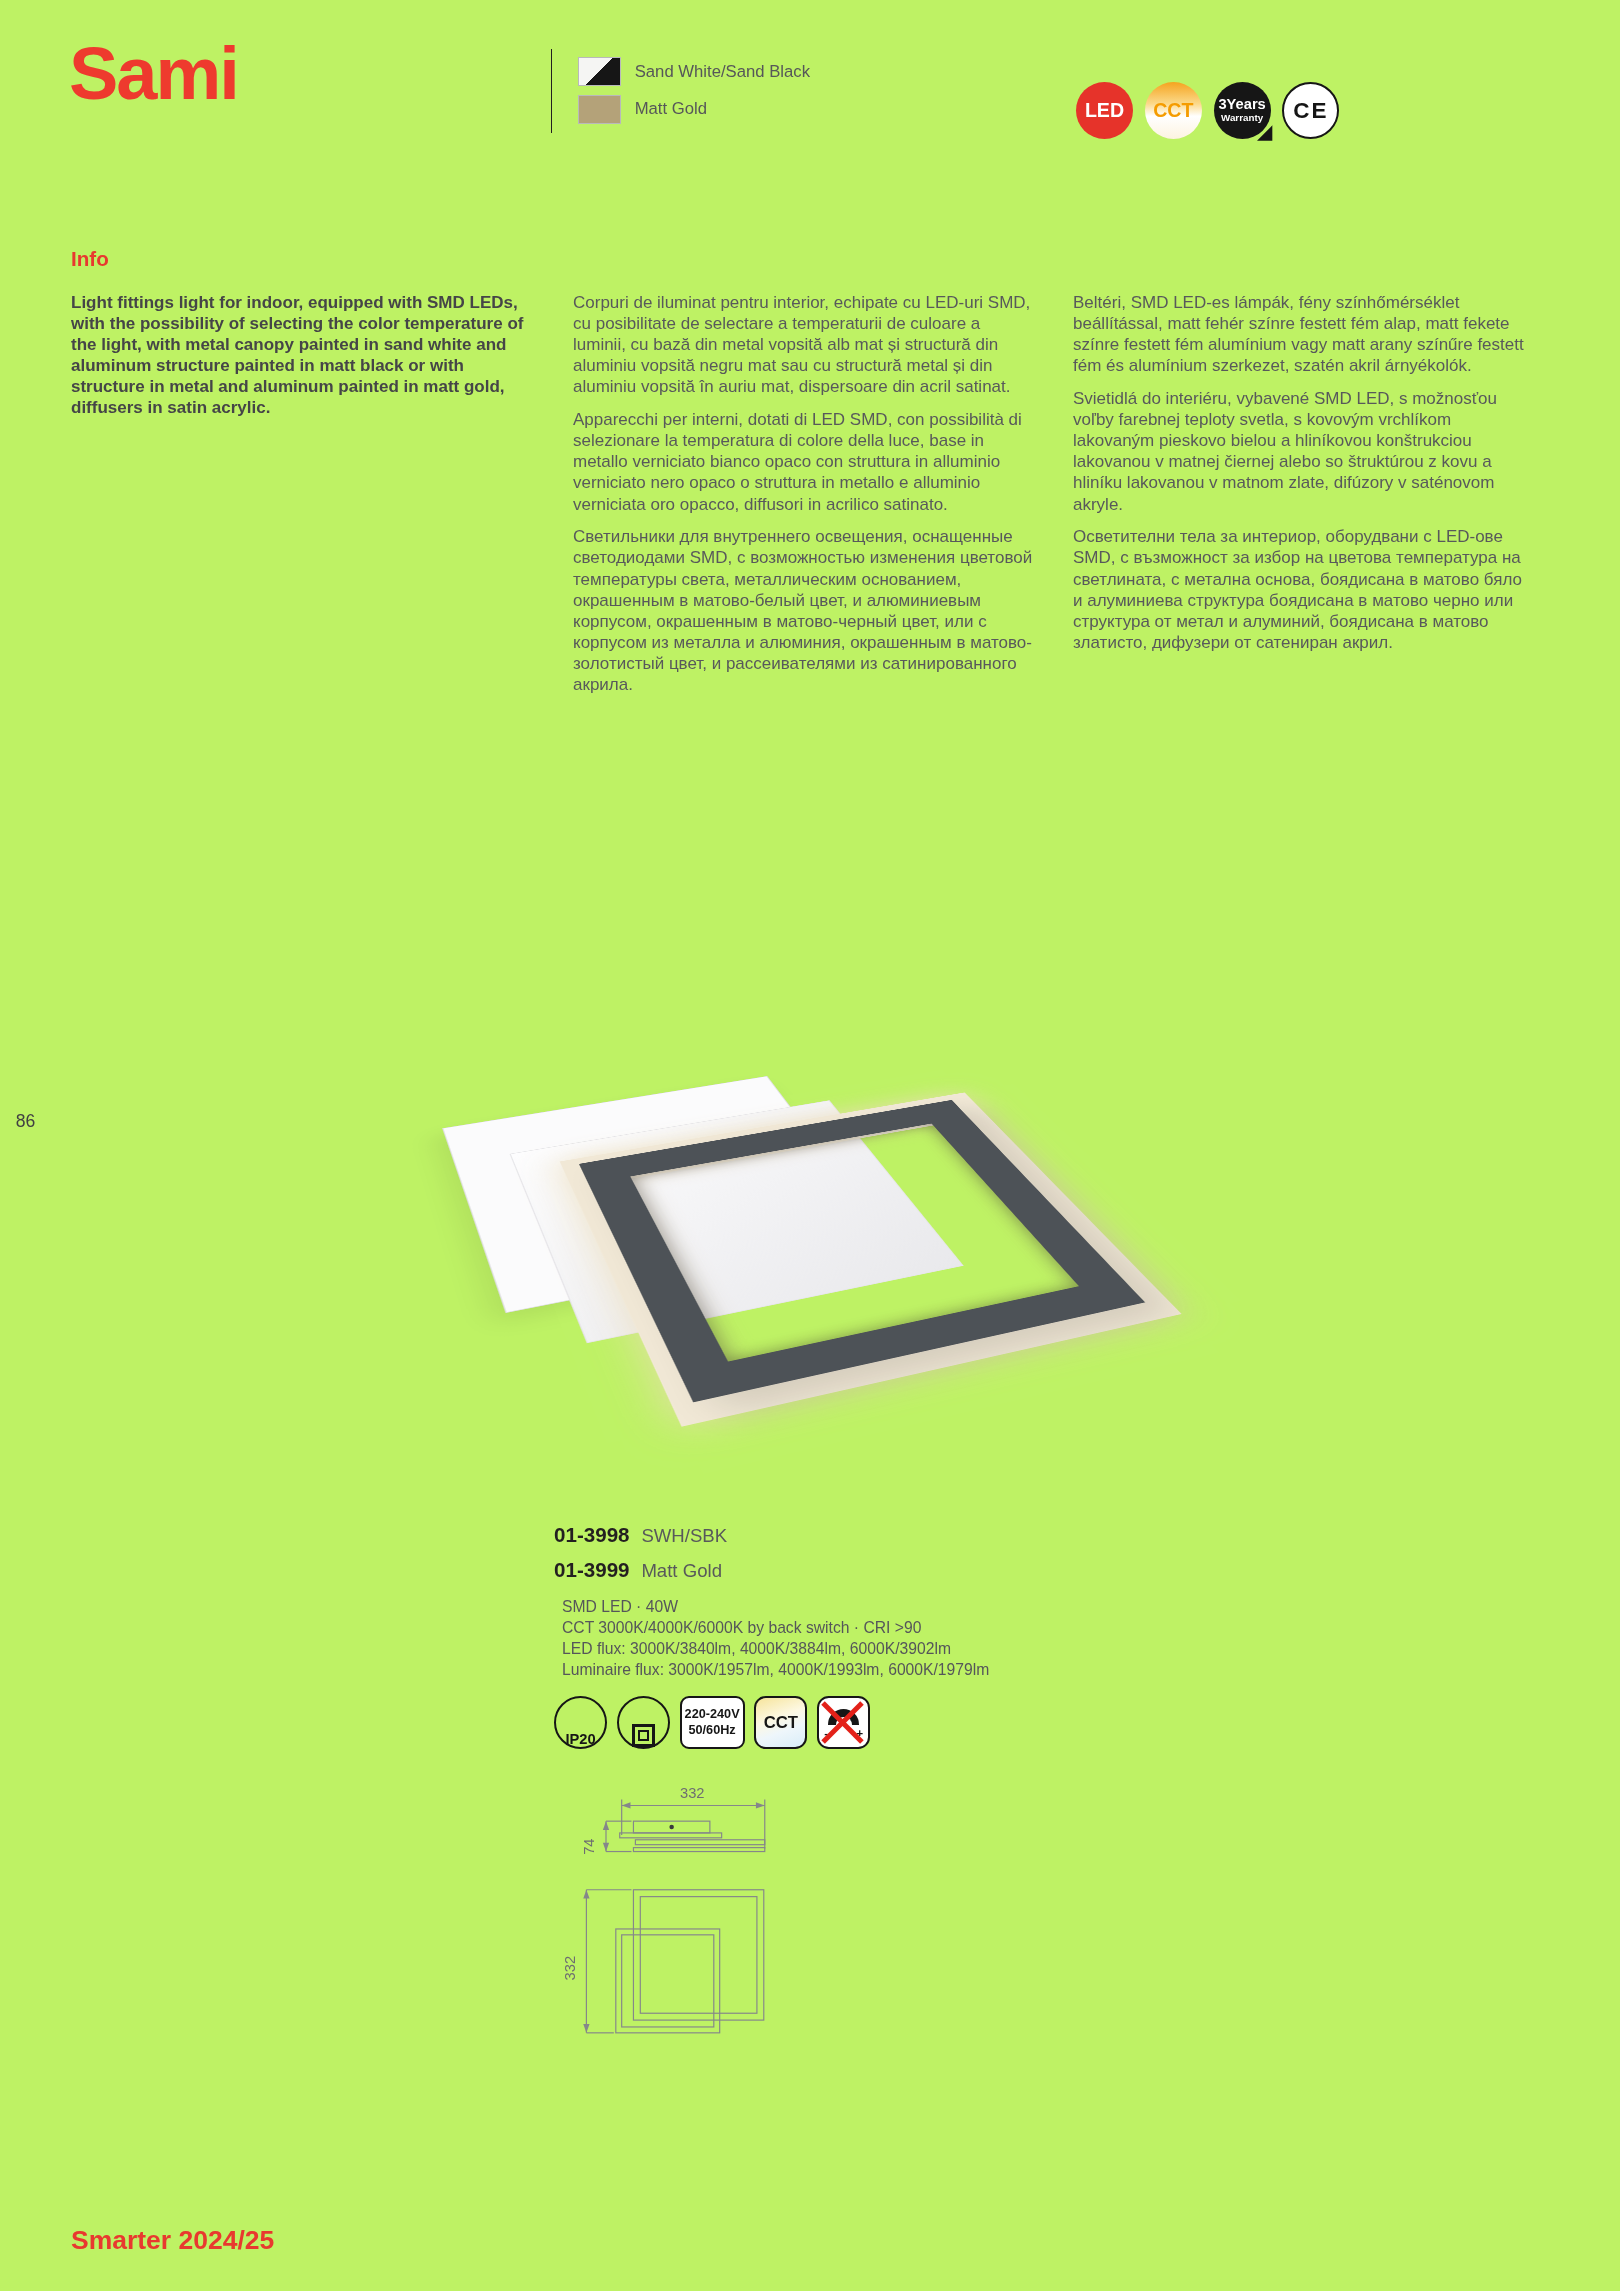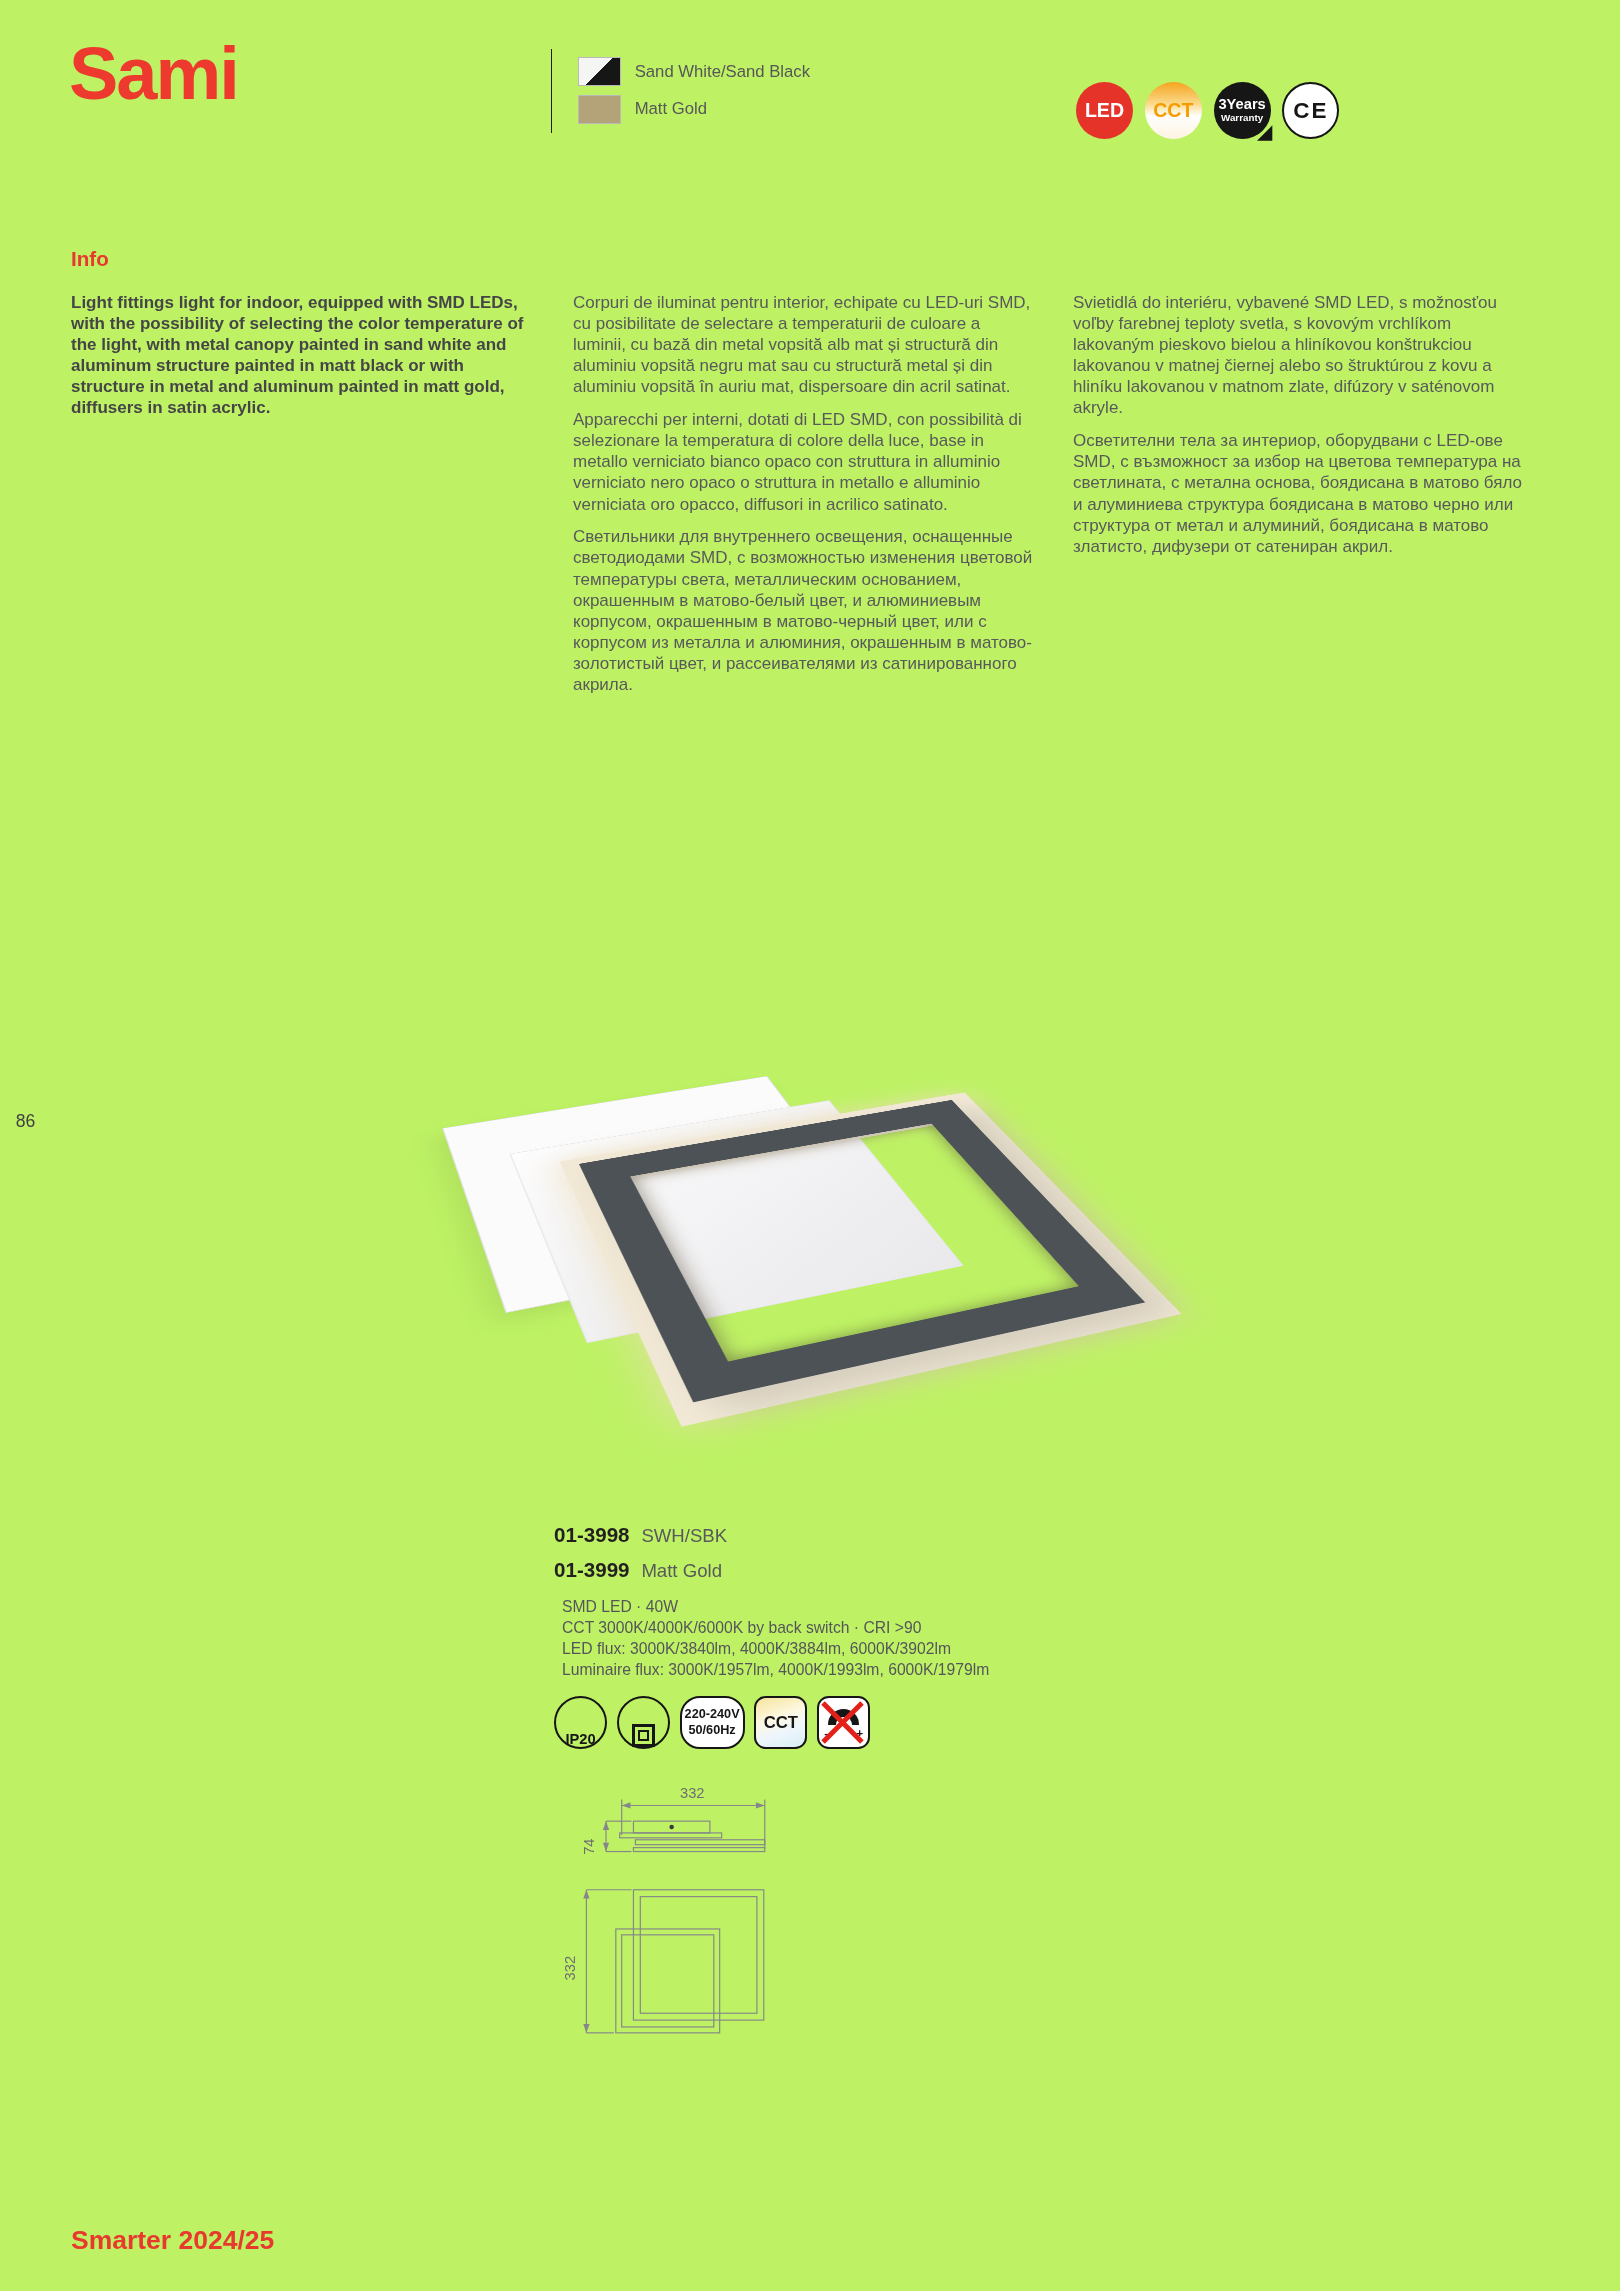--- a/index.html
+++ b/index.html
@@ -64,21 +64,21 @@
   .spec-line{font-size:15.7px;line-height:1.33;color:#55565a;}
 
   
   .cert-row{position:absolute;left:554px;top:1696px;display:flex;gap:9.8px;align-items:center;}
   .cert{box-sizing:border-box;display:flex;align-items:center;justify-content:center;
         flex-direction:column;font-weight:bold;color:#161616;}
   .cert.circle{width:53px;height:53px;border:2.9px solid #161616;border-radius:50%;justify-content:flex-end;}
   .cert.ip20{font-size:14.7px;}
   .sq-outer{width:23.5px;height:23.5px;border:3.4px solid #161616;display:flex;align-items:center;justify-content:center;box-sizing:border-box;}
   .sq-inner{width:10.8px;height:10.8px;border:2.9px solid #161616;box-sizing:border-box;}
-  .cert.volt{width:65px;height:53px;border:2.9px solid #161616;border-radius:20px;font-size:12.7px;line-height:1.25;background:#fff;}
+  .cert.volt{width:65px;height:53px;border:2.9px solid #161616;border-radius:9px;font-size:12.7px;line-height:1.25;background:#fff;}
   .cert.cctbox{width:53px;height:53px;border:2.9px solid #161616;border-radius:11.8px;font-size:16.7px;
         background:linear-gradient(160deg,#f6e49a 0%,#fdf8e2 40%,#eef6fb 65%,#d9edf8 100%);}
   .cert.nodim{width:53px;height:53px;border:2.9px solid #161616;border-radius:11.8px;position:relative;background:#fff;}
   .dim-arc{width:31px;height:15.7px;border-radius:15.7px 15.7px 0 0;background:#161616;position:relative;margin-top:3.9px;}
   .dim-arc::after{content:"";position:absolute;left:7.8px;bottom:0;width:15.7px;height:7.8px;
         border-radius:7.8px 7.8px 0 0;background:#fff;}
   .dim-signs{width:39px;display:flex;justify-content:space-between;font-size:11.8px;margin-top:1px;}
   .nodim-x{position:absolute;inset:0;}
   .nodim-x::before,.nodim-x::after{content:"";position:absolute;left:-3.9px;top:21.6px;width:55px;height:4.9px;background:#e32119;}
   .nodim-x::before{transform:rotate(45deg);}
@@ -131,20 +131,21 @@
 
   <div class="col col1">
     <p>Light fittings light for indoor, equipped with SMD LEDs, with the possibility of selecting the color temperature of the light, with metal canopy painted in sand white and aluminum structure painted in matt black or with structure in metal and aluminum painted in matt gold, diffusers in satin acrylic.</p>
   </div>
   <div class="col col2">
     <p>Corpuri de iluminat pentru interior, echipate cu LED-uri SMD, cu posibilitate de selectare a temperaturii de culoare a luminii, cu bază din metal vopsită alb mat și structură din aluminiu vopsită negru mat sau cu structură metal și din aluminiu vopsită în auriu mat, dispersoare din acril satinat.</p>
     <p>Apparecchi per interni, dotati di LED SMD, con possibilità di selezionare la temperatura di colore della luce, base in metallo verniciato bianco opaco con struttura in alluminio verniciato nero opaco o struttura in metallo e alluminio verniciata oro opacco, diffusori in acrilico satinato.</p>
     <p>Светильники для внутреннего освещения, оснащенные светодиодами SMD, с возможностью изменения цветовой температуры света, металлическим основанием, окрашенным в матово-белый цвет, и алюминиевым корпусом, окрашенным в матово-черный цвет, или с корпусом из металла и алюминия, окрашенным в матово-золотистый цвет, и рассеивателями из сатинированного акрила.</p>
   </div>
   <div class="col col3">
+    <p>Beltéri, SMD LED-es lámpák, fény színhőmérséklet beállítással, matt fehér színre festett fém alap, matt fekete színre festett fém alumínium vagy matt arany színűre festett fém és alumínium szerkezet, szatén akril árnyékolók.</p>
     <p>Svietidlá do interiéru, vybavené SMD LED, s možnosťou voľby farebnej teploty svetla, s kovovým vrchlíkom lakovaným pieskovo bielou a hliníkovou konštrukciou lakovanou v matnej čiernej alebo so štruktúrou z kovu a hliníku lakovanou v matnom zlate, difúzory v saténovom akryle.</p>
     <p>Осветителни тела за интериор, оборудвани с LED-ове SMD, с възможност за избор на цветова температура на светлината, с метална основа, боядисана в матово бяло и алуминиева структура боядисана в матово черно или структура от метал и алуминий, боядисана в матово златисто, дифузери от сатениран акрил.</p>
   </div>
 
   <div class="page-number">86</div>
 
   <div class="lamp-stage">
     <div class="lamp-plane">
       <div class="lamp-canopy"></div>
       <div class="lamp-diffuser"></div>

